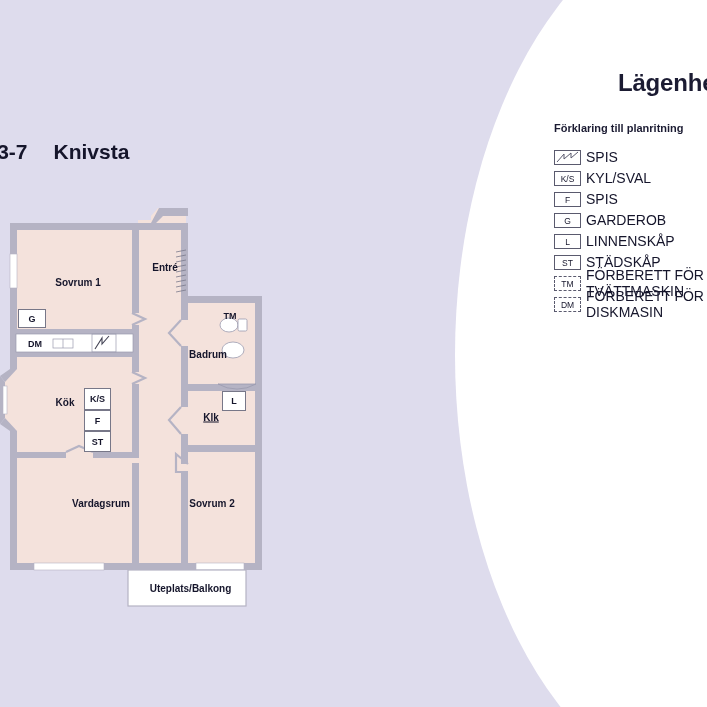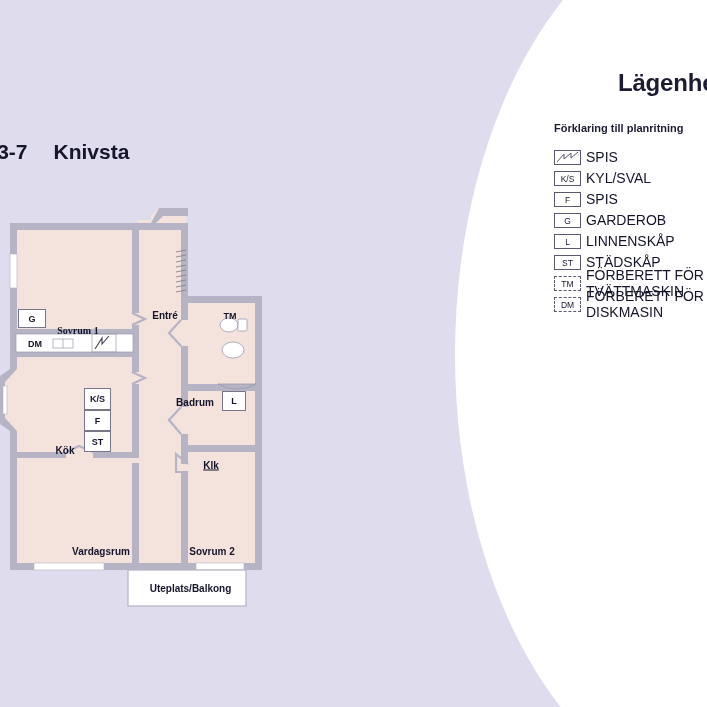--- a/index.html
+++ b/index.html
@@ -104,21 +104,20 @@
   }
   .room-label {
     position: absolute;
     font-size: 10px;
     font-weight: bold;
     color: #15152b;
     white-space: nowrap;
     transform: translate(-50%, -50%);
     z-index: 6;
     pointer-events: none;
-    margin-top: 48px;
   }
   .tag-box {
     position: absolute;
     background: #ffffff;
     border: 1px solid #777788;
     box-sizing: border-box;
     display: flex;
     align-items: center;
     justify-content: center;
     font-size: 9px;
@@ -318,23 +317,23 @@
         <polyline points="181,201 169,214 181,228"></polyline>
         <polyline points="188,258 176,248 176,266 188,266"></polyline>
       </g>
 
       <g>
         <rect x="128" y="364" width="118" height="36" fill="#ffffff" stroke="#b5b3c4" stroke-width="1.2"></rect>
       </g>
     </svg>
 
     
-    <div class="room-label" style="left:78px;  top:76px;font-family:Liberation Serif, serif;">Sovrum 1</div>
+    <div class="room-label" style="left:78px;  top:76px;">Sovrum 1</div>
     <div class="room-label" style="left:165px; top:61px;">Entré</div>
-    <div class="room-label" style="left:192px; top:148px;padding-left:6px;">Badrum</div>
+    <div class="room-label" style="left:205px; top:148px;padding-left:6px;">Badrum</div>
     <div class="room-label" style="left:65px;  top:196px;">Kök</div>
     <div class="room-label" style="left:211px; top:211px;text-decoration:underline;">Klk</div>
     <div class="room-label" style="left:101px; top:297px;">Vardagsrum</div>
     <div class="room-label" style="left:212px; top:297px;">Sovrum 2</div>
 
     
     <div class="tag-box" style="left:18px;  top:103px; width:28px; height:19px;">G</div>
     <div class="tag-box" style="left:20px;  top:131px; width:30px; height:14px; border:none; background:transparent;">DM</div>
     <div class="tag-box" style="left:216px; top:102px; width:28px; height:16px; border:none; background:transparent;">TM</div>
     <div class="tag-box" style="left:84px;  top:182px; width:27px; height:22px;">K/S</div>

